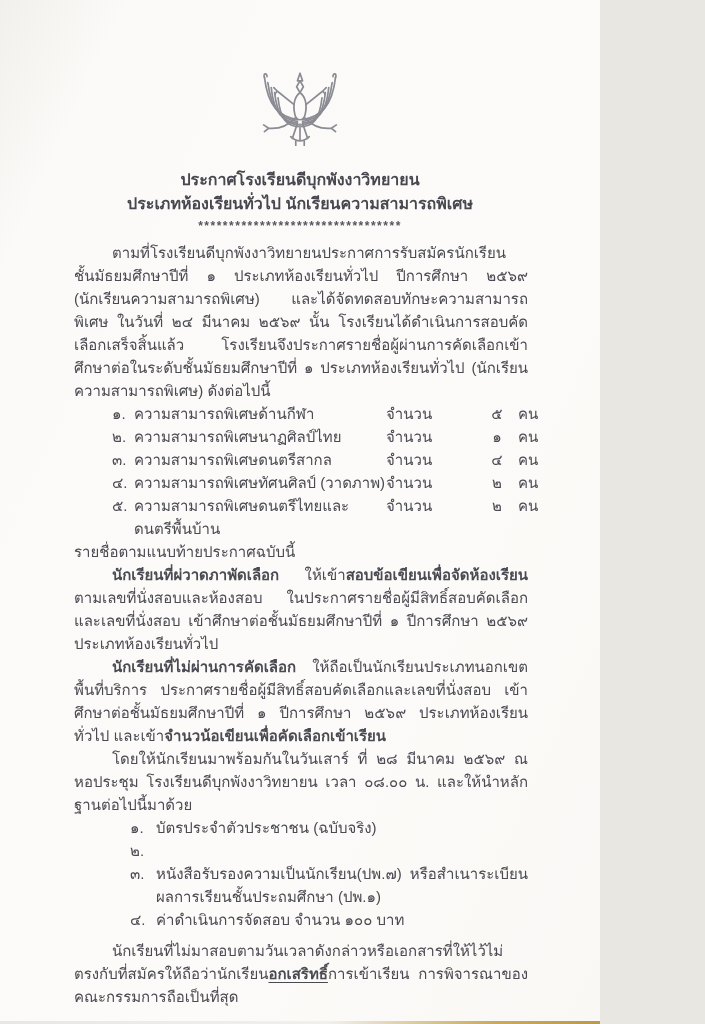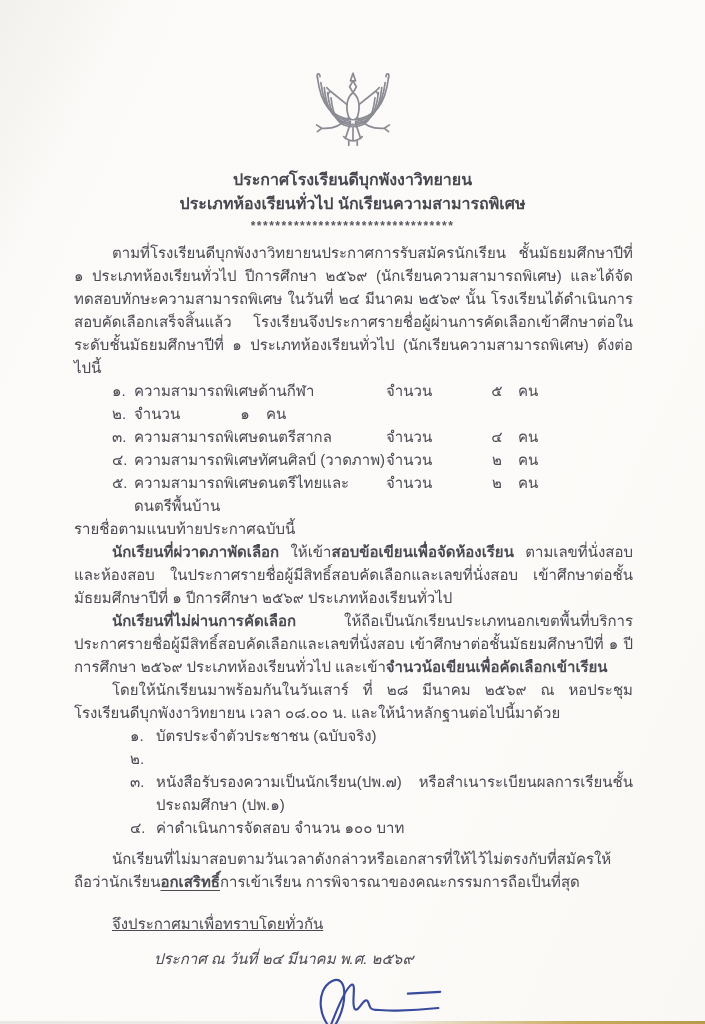--- a/index.html
+++ b/index.html
@@ -4,21 +4,21 @@
 <style>
   html,body{margin:0;padding:0;}
   body{
     width:705px;height:1024px;
     background:#e9e7e2;
     font-family:"Liberation Sans","DejaVu Sans",sans-serif;
     -webkit-font-smoothing:antialiased;
   }
   .page{
     position:relative;
-    width:705px;height:1024px;
+    width:600px;height:1024px;
     background:linear-gradient(115deg,#f2f0ec 0%,#fbfaf8 12%,#fcfbf9 60%,#faf8f5 100%);
     overflow:hidden;
     color:#4a4a52;
     box-sizing:border-box;
   }
   .scan-edge-bottom{
     position:absolute;left:0;bottom:0;width:100%;height:3px;
     background:linear-gradient(to right,rgba(120,115,105,.15) 0%,rgba(120,115,105,.08) 55%,#c9ab5e 82%,#b89a4c 100%);
   }
   .emblem-wrap{
@@ -124,20 +124,21 @@
     <div>
       <div class="quota-row">
         <span class="q-no">๑.</span>
         <span class="q-label">ความสามารถพิเศษด้านกีฬา</span>
         <span class="q-word">จำนวน</span>
         <span class="q-count">๕</span>
         <span class="q-unit">คน</span>
       </div>
       <div class="quota-row">
         <span class="q-no">๒.</span>
+        <span class="q-label">ความสามารถพิเศษนาฏศิลป์ไทย</span>
         <span class="q-word">จำนวน</span>
         <span class="q-count">๑</span>
         <span class="q-unit">คน</span>
       </div>
       <div class="quota-row">
         <span class="q-no">๓.</span>
         <span class="q-label">ความสามารถพิเศษดนตรีสากล</span>
         <span class="q-word">จำนวน</span>
         <span class="q-count">๔</span>
         <span class="q-unit">คน</span>

